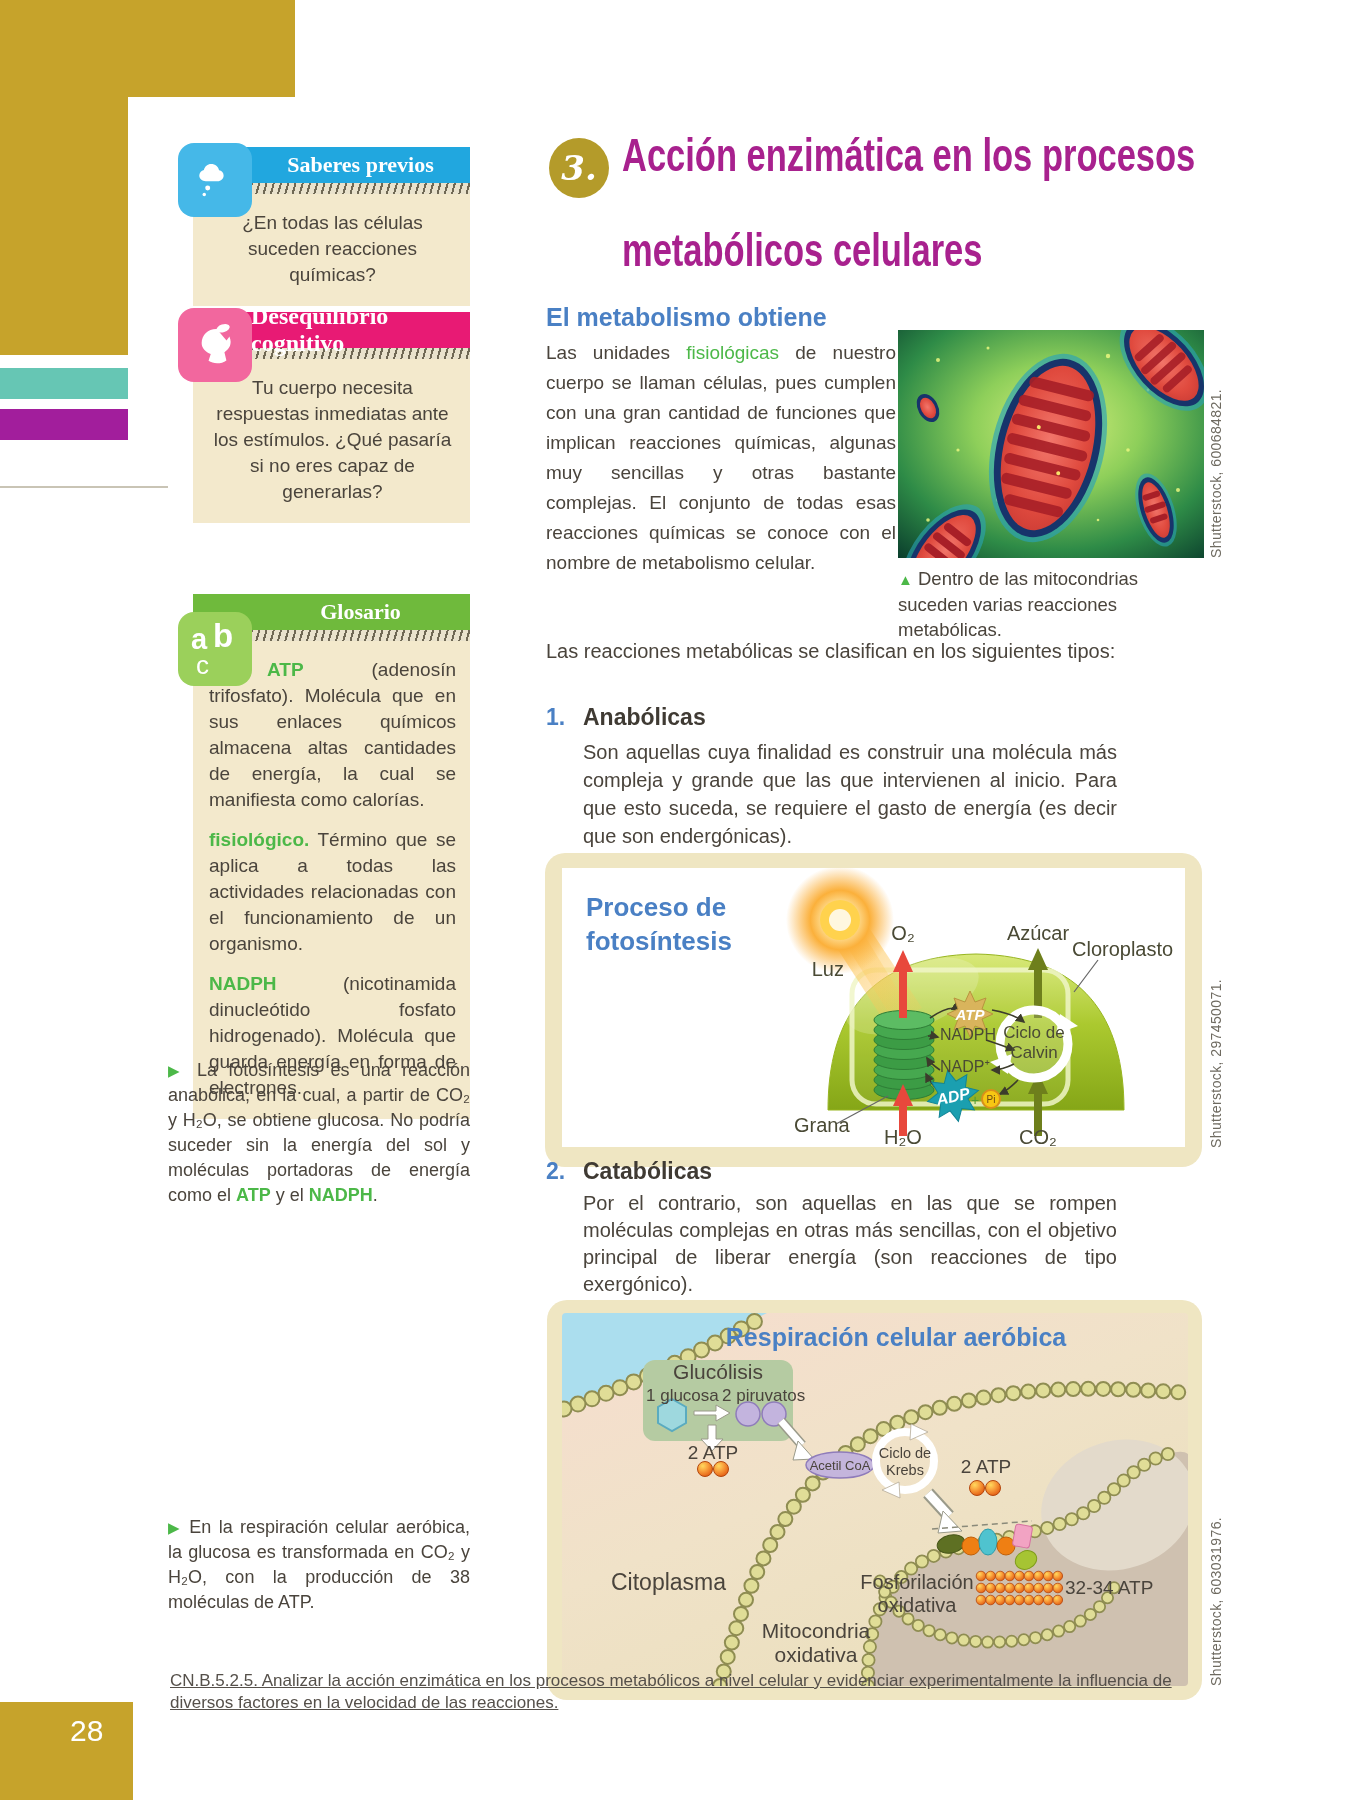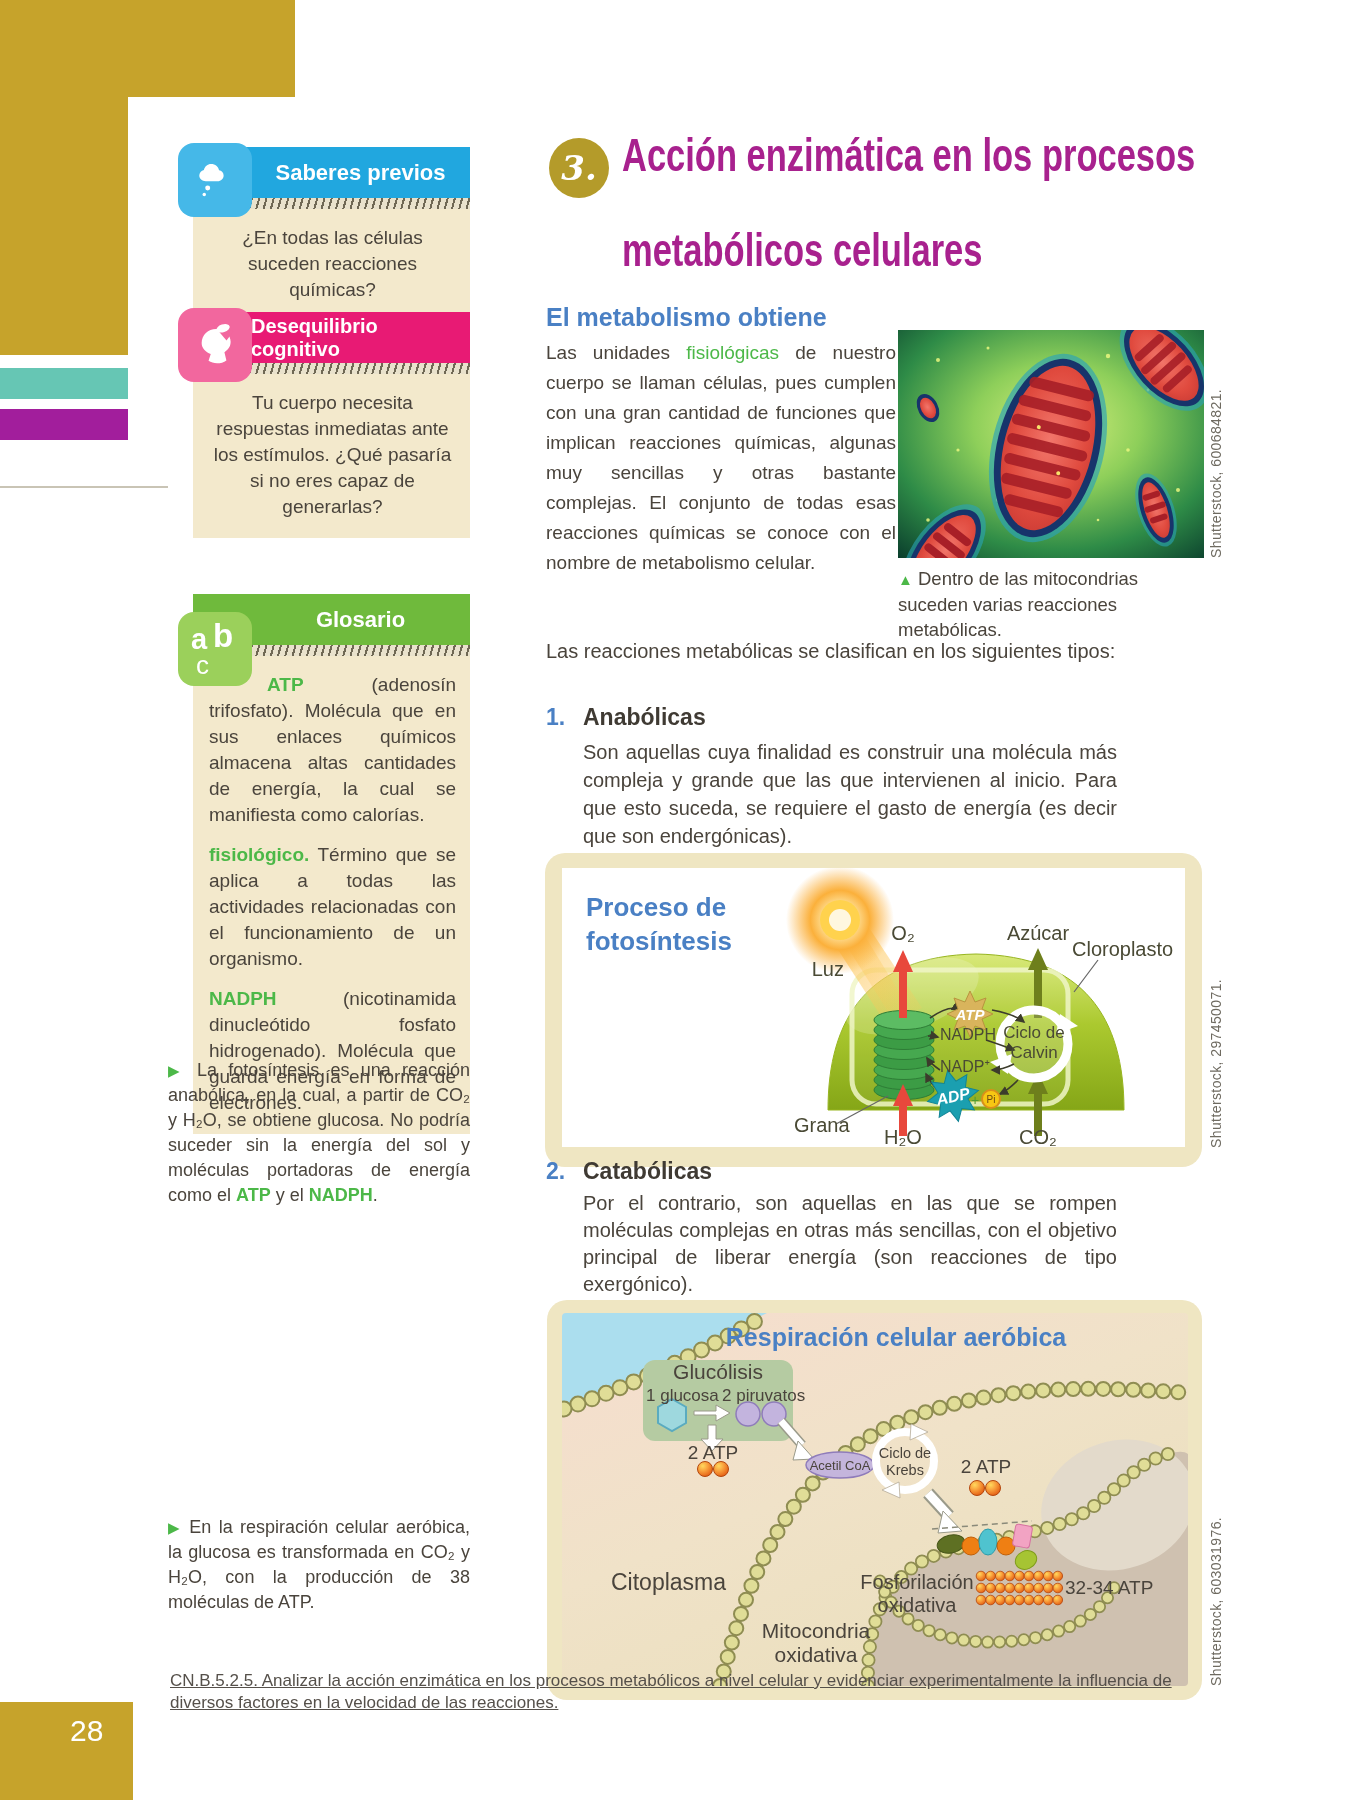--- a/index.html
+++ b/index.html
@@ -9,22 +9,22 @@
 
   
   .deco-gold-top{left:0;top:0;width:295px;height:97px;background:#c6a32b;}
   .deco-gold-side{left:0;top:0;width:128px;height:355px;background:#c6a32b;}
   .deco-teal{left:0;top:368px;width:128px;height:31px;background:#66c6b4;}
   .deco-purple{left:0;top:409px;width:128px;height:31px;background:#a21e9c;}
   .deco-hairline{left:0;top:486px;width:168px;height:2px;background:#c9c4b5;}
 
   
   .module{left:193px;width:277px;}
-  .mod-header{height:51px;color:#fff;font-weight:bold;font-size:22px;
-              display:flex;align-items:center;justify-content:center;padding-left:58px;}
+  .mod-header{height:36px;color:#fff;font-weight:bold;font-size:22px;
+              display:flex;align-items:center;justify-content:center;padding-left:58px;font-family:Liberation Serif, serif;}
   .hatch{height:11px;background:repeating-linear-gradient(105deg,#6f6854 0 2px,#e9e2cc 2px 7px);}
   .mod-body{background:#f3e9cc;padding:16px 14px 18px 16px;font-size:19px;line-height:26px;}
   .mod-body.center{text-align:center;}
   .icon-tile{width:74px;height:74px;border-radius:16px;display:flex;align-items:center;
              justify-content:center;z-index:3;}
   .tile-blue{background:#45b8e8;}
   .tile-pink{background:#f2679e;position:relative;}
   .tile-green{background:#9bd05b;position:relative;}
   .hdr-blue{background:#21a7df;}
   .hdr-pink{background:#e81a74;}
@@ -90,21 +90,21 @@
   </div>
 
   <div class="abs icon-tile tile-pink" style="left:178px;top:308px;">
     <svg width="46" height="46" viewBox="0 0 40 40">
       <path fill="#fff" d="M21 6c7 0 12.6 5 12.6 11.2 0 4.3-2.5 7.2-5.4 9l1.7 7.2c-4.3 3.3-11.4 3.3-15.5.4l1.9-6c-4.4-1.6-7.9-4.9-7.9-9.5C8.4 11 14 6 21 6z"></path>
       <path fill="#f2679e" d="M18 2 L36 8 L30 16 Z"></path>
       <ellipse cx="27" cy="5.5" rx="6" ry="3.4" fill="#fff" transform="rotate(-18 27 5.5)"></ellipse>
     </svg>
   </div>
   <div class="abs module" style="top:312px;">
-    <div class="mod-header hdr-pink" style="font-size:20px;">Desequilibrio cognitivo</div>
+    <div class="mod-header hdr-pink" style="font-size:24px;">Desequilibrio cognitivo</div>
     <div class="hatch"></div>
     <div class="mod-body center">Tu cuerpo necesita respuestas inmediatas ante los estímulos. ¿Qué pasaría si no eres capaz de generarlas?</div>
   </div>
 
   <div class="abs icon-tile tile-green" style="left:178px;top:538px;">
     <span class="abc" style="left:13px;top:13px;font-size:29px;">a</span>
     <span class="abc" style="left:35px;top:7px;font-size:33px;">b</span>
     <span class="abc" style="left:18px;top:40px;font-size:26px;font-weight:normal;">c</span>
   </div>
   <div class="abs module" style="top:550px;">

